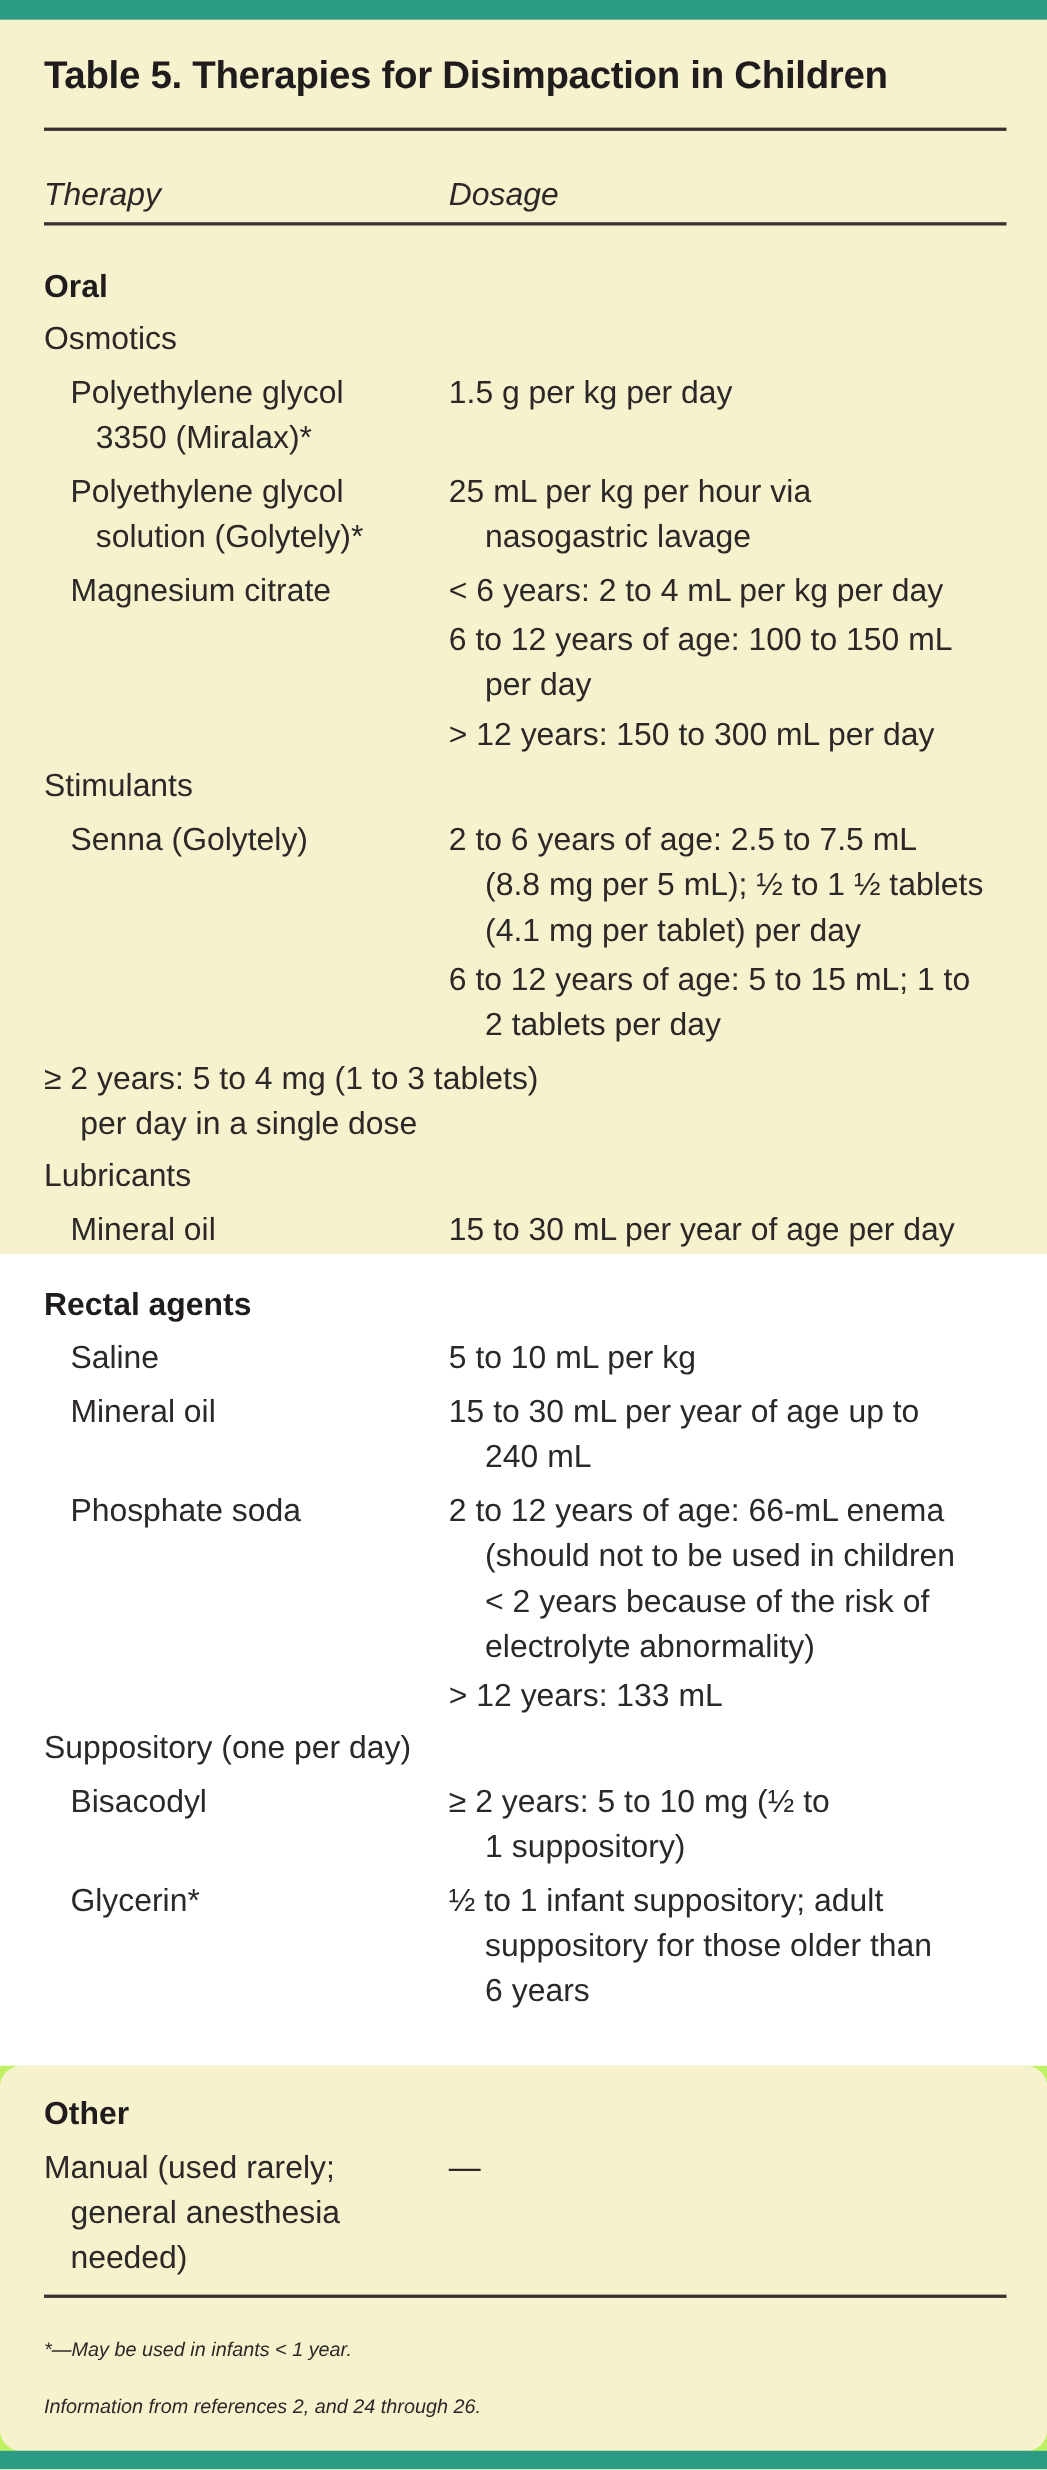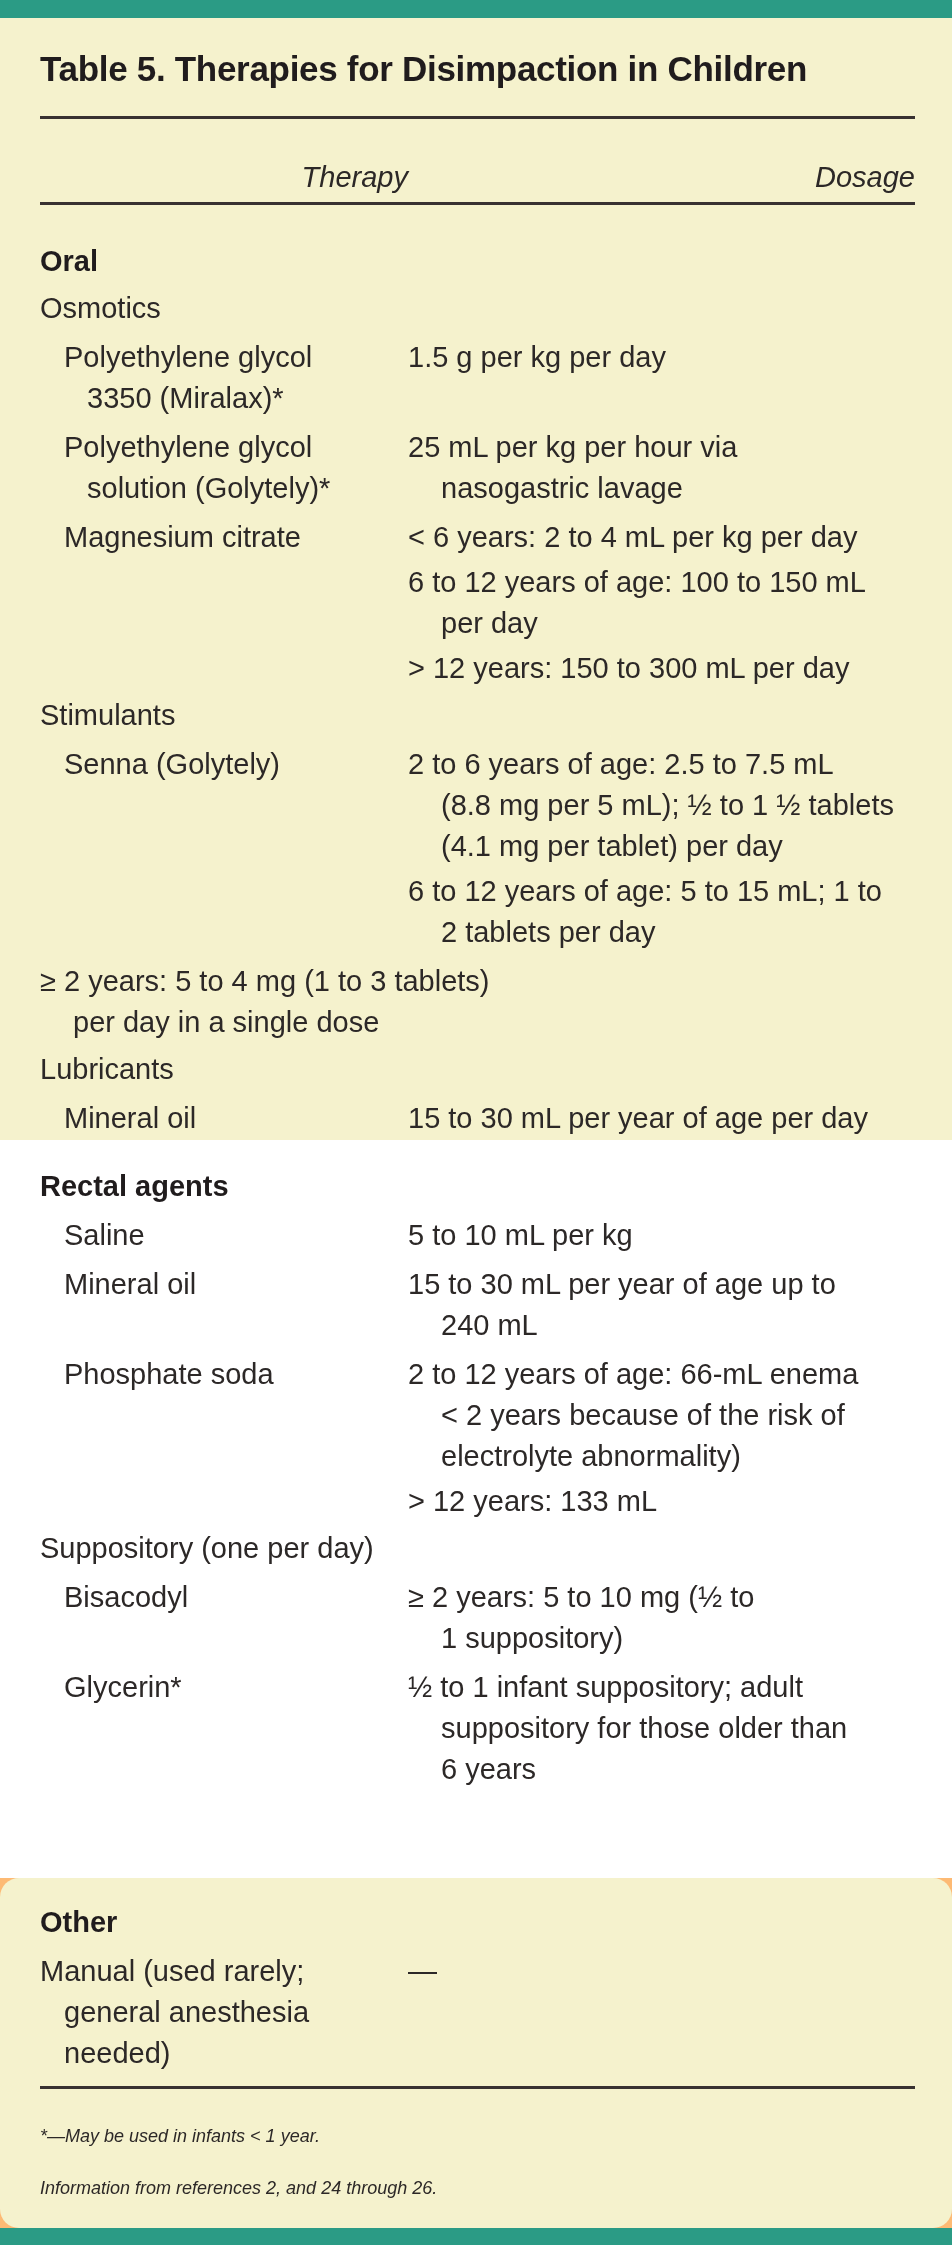--- a/index.html
+++ b/index.html
@@ -1,20 +1,20 @@
 <!DOCTYPE html>
 <html><head>
 <meta charset="utf-8">
 <style>
   html, body { margin: 0; padding: 0; background: #ffffff; }
   .page {
     position: relative;
     width: 952px;
     height: 2245px;
-    background: #fdba74;
+    background: #bef264;
     font-family: "Liberation Sans", sans-serif;
     color: #2c2827;
     overflow: hidden;
   }
   .accent-bar { width: 100%; background: #2b9b85; }
   .accent-bar.top { height: 18px; }
   .accent-bar.bottom { height: 17px; }
 
   .band {
     box-sizing: border-box;
@@ -41,21 +41,20 @@
   .rule.foot-rule { margin-top: 12px; height: 3px; }
 
   .colhead {
     display: grid;
     grid-template-columns: 368px 1fr;
     margin-top: 38px;
     font-size: 29px;
     line-height: 41px;
     font-style: italic;
     color: #2c2827;
-    text-align: right;
   }
 
   .section-header {
     margin-top: 36px;
     font-size: 29px;
     line-height: 41px;
     font-weight: bold;
     color: #201c1d;
   }
   .band-2 .section-header { margin-top: 26px; }
@@ -214,20 +213,21 @@
             </div>
           </div>
         </div>
         <div class="row">
           <div class="cell therapy">
             <div class="line t-first">Phosphate soda</div>
           </div>
           <div class="cell dosage">
             <div class="dose-item">
               <div class="line d-first">2 to 12 years of age: 66-mL enema</div>
+              <div class="line d-cont">(should not to be used in children</div>
               <div class="line d-cont">&lt; 2 years because of the risk of</div>
               <div class="line d-cont">electrolyte abnormality)</div>
             </div>
             <div class="dose-item">
               <div class="line d-first">&gt; 12 years: 133 mL</div>
             </div>
           </div>
         </div>
         <div class="group-label">Suppository (one per day)</div>
         <div class="row">

